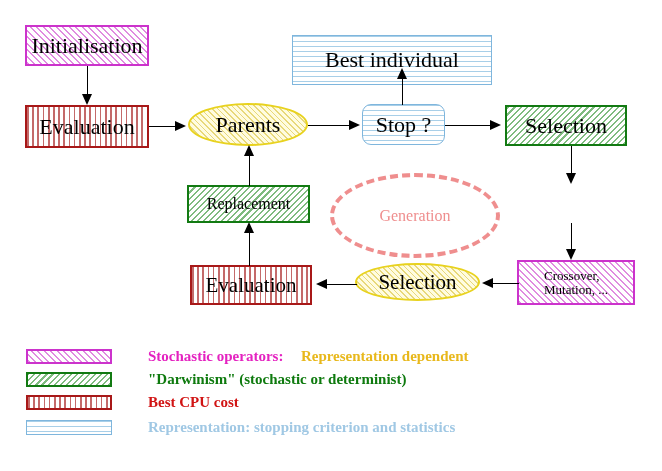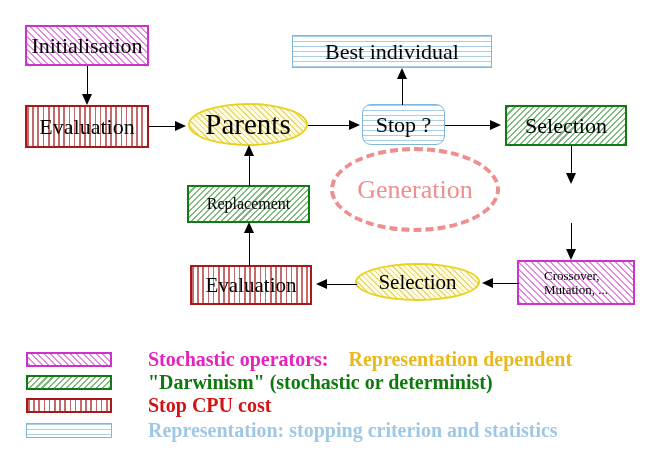--- a/index.html
+++ b/index.html
@@ -78,21 +78,21 @@
   .arrow-left{border-top:5px solid transparent;border-bottom:5px solid transparent;border-right:11px solid #000;}
   .arrow-down{border-left:5px solid transparent;border-right:5px solid transparent;border-top:11px solid #000;}
   .arrow-up{border-left:5px solid transparent;border-right:5px solid transparent;border-bottom:11px solid #000;}
 
   
   .legend-row{position:absolute;display:flex;align-items:center;}
   .swatch{width:86px;height:15px;box-sizing:border-box;}
   .legend-text{
     margin-left:36px;
     font-family:"Liberation Serif", serif;
-    font-size:20px;
+    font-size:15px;
     font-weight:bold;
     white-space:nowrap;
   }
   .lt-magenta{color:#e422c0;}
   .lt-gold{color:#e8b81c;}
   .lt-green{color:#0e7a0e;}
   .lt-red{color:#d11414;}
   .lt-blue{color:#a0c8e4;}
 </style>
 </head>
@@ -101,41 +101,41 @@
 <div id="canvas">
 
   <div class="node fill-magenta" style="left:25px;top:25px;width:124px;height:41px;font-size:22px;">
     <span>Initialisation</span>
   </div>
 
   <div class="node fill-red" style="left:25px;top:105px;width:124px;height:43px;font-size:22px;">
     <span>Evaluation</span>
   </div>
 
-  <div class="node fill-yellow ellipse" style="left:188px;top:103px;width:120px;height:43px;font-size:29px;">
+  <div class="node fill-yellow ellipse" style="left:188px;top:103px;width:120px;height:43px;font-size:22px;">
     <span>Parents</span>
   </div>
 
-  <div class="node fill-blue" style="left:292px;top:35px;width:200px;height:33px;font-size:22px;">
+  <div class="node fill-blue" style="left:292px;top:35px;width:200px;height:50px;font-size:22px;">
     <span>Best individual</span>
   </div>
 
   <div class="node fill-blue rounded" style="left:362px;top:104px;width:83px;height:41px;font-size:22px;">
     <span>Stop ?</span>
   </div>
 
   <div class="node fill-green" style="left:505px;top:105px;width:122px;height:41px;font-size:22px;">
     <span>Selection</span>
   </div>
 
   <div class="node fill-green" style="left:187px;top:185px;width:123px;height:38px;font-size:16px;">
     <span>Replacement</span>
   </div>
 
-  <div class="gen-ellipse" style="left:330px;top:147px;width:170px;height:85px;font-size:26px;">
+  <div class="gen-ellipse" style="left:330px;top:173px;width:170px;height:85px;font-size:16px;">
     <span>Generation</span>
   </div>
 
 
   <div class="node fill-magenta" style="left:517px;top:260px;width:118px;height:45px;font-size:13px;">
     <span>Crossover,
 Mutation, ...</span>
   </div>
 
   <div class="node fill-yellow ellipse" style="left:355px;top:263px;width:125px;height:38px;font-size:21px;">
@@ -188,21 +188,21 @@
     </div>
   </div>
 
   <div class="legend-row" style="left:26px;top:371px;">
     <div class="swatch fill-green"></div>
     <div class="legend-text lt-green">"Darwinism" (stochastic or determinist)</div>
   </div>
 
   <div class="legend-row" style="left:26px;top:394px;">
     <div class="swatch fill-red"></div>
-    <div class="legend-text lt-red">Stop CPU cost</div>
+    <div class="legend-text lt-red">Best CPU cost</div>
   </div>
 
   <div class="legend-row" style="left:26px;top:419px;">
     <div class="swatch fill-blue"></div>
     <div class="legend-text lt-blue">Representation: stopping criterion and statistics</div>
   </div>
 
 </div>
 
 </body></html>

